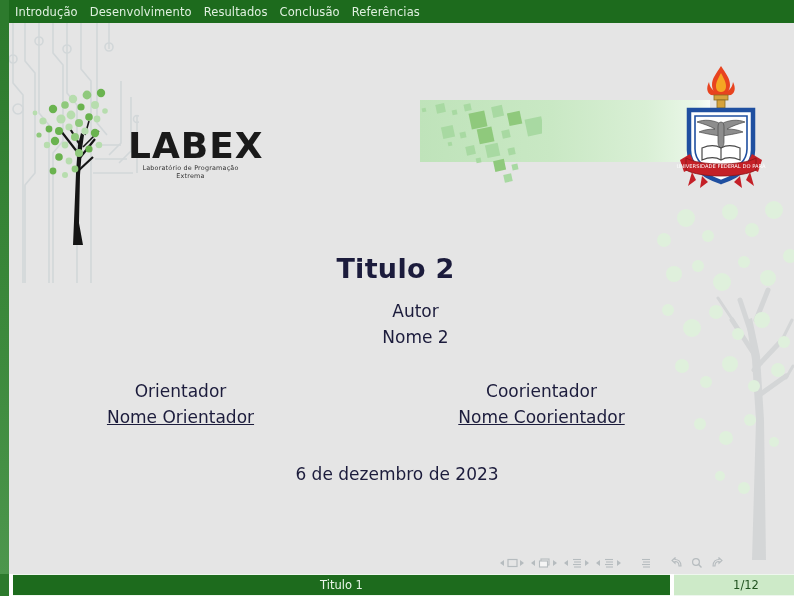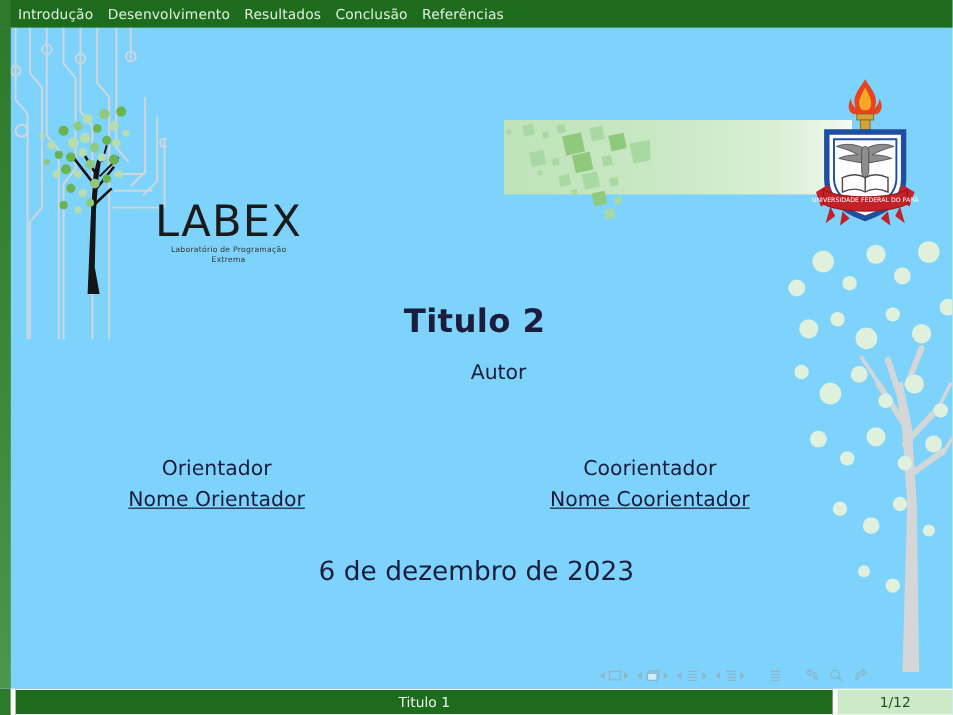--- a/index.html
+++ b/index.html
@@ -8,21 +8,21 @@
     background: #ffffff;
   }
   body {
     font-family: "DejaVu Sans", sans-serif;
   }
   #slide {
     position: relative;
     width: 794px;
     height: 596px;
     overflow: hidden;
-    background: #7dd3fc;
+    background: #e5e5e5;
   }
 
   
   #navbar {
     position: absolute;
     left: 0; top: 0;
     width: 794px; height: 23px;
     background: #1d6b1d;
     display: flex;
     align-items: center;
@@ -86,25 +86,24 @@
   
   #labex {
     position: absolute;
     left: 128px; top: 126px;
     width: 125px; height: 56px;
     text-align: center;
   }
   #labex-word {
     font-family: "DejaVu Sans", sans-serif;
     font-size: 36px;
-    font-weight: 400;
+    font-weight: 700;
     color: #1a1a1a;
     letter-spacing: 1px;
     line-height: 40px;
-    margin-top: 40px;
   }
   #labex-sub {
     font-family: "DejaVu Sans", sans-serif;
     font-size: 6.4px;
     color: #333333;
     letter-spacing: 0.2px;
     margin-top: -2px;
   }
 
   
@@ -141,21 +140,21 @@
     color: #1c1c3c;
   }
   .advisor-role { font-size: 17px; line-height: 26px; }
   .advisor-name { font-size: 17px; line-height: 26px; text-decoration: underline; }
 
   #date-line {
     position: absolute;
     left: 0; top: 464px;
     width: 794px;
     text-align: center;
-    font-size: 22px;
+    font-size: 17px;
     color: #1c1c3c;
   }
 
   
   #navsym {
     position: absolute;
     left: 500px; top: 555px;
     height: 16px;
     display: flex;
     align-items: center;
@@ -206,20 +205,21 @@
   #bot-page {
     width: 96px; flex: none;
     background: #cdeac8;
     color: #20531f;
     font-size: 11.5px;
     display: flex;
     align-items: center;
     justify-content: center;
     border-top: 1px solid #eef7ee;
     border-bottom: 1px solid #eef7ee;
+    padding-left: 24px;
   }
 </style>
 </head>
 <body>
 
 <div id="slide">
 
   <div id="navbar">
     <div id="nav-edge"></div>
     <div id="nav-items">
@@ -405,20 +405,21 @@
         <circle cx="140" cy="272" r="5"></circle>
         <circle cx="86" cy="306" r="5"></circle>
         <circle cx="110" cy="318" r="6"></circle>
       </g>
     </svg>
   </div>
 
   <div id="titleblock">
     <div id="slide-title">Titulo 2</div>
     <div id="author-line">Autor</div>
+    <div id="author-line2">Nome 2</div>
   </div>
 
   <div id="advisors">
     <div class="advisor-col">
       <div class="advisor-role">Orientador</div>
       <div class="advisor-name">Nome Orientador</div>
     </div>
     <div class="advisor-col">
       <div class="advisor-role">Coorientador</div>
       <div class="advisor-name">Nome Coorientador</div>

